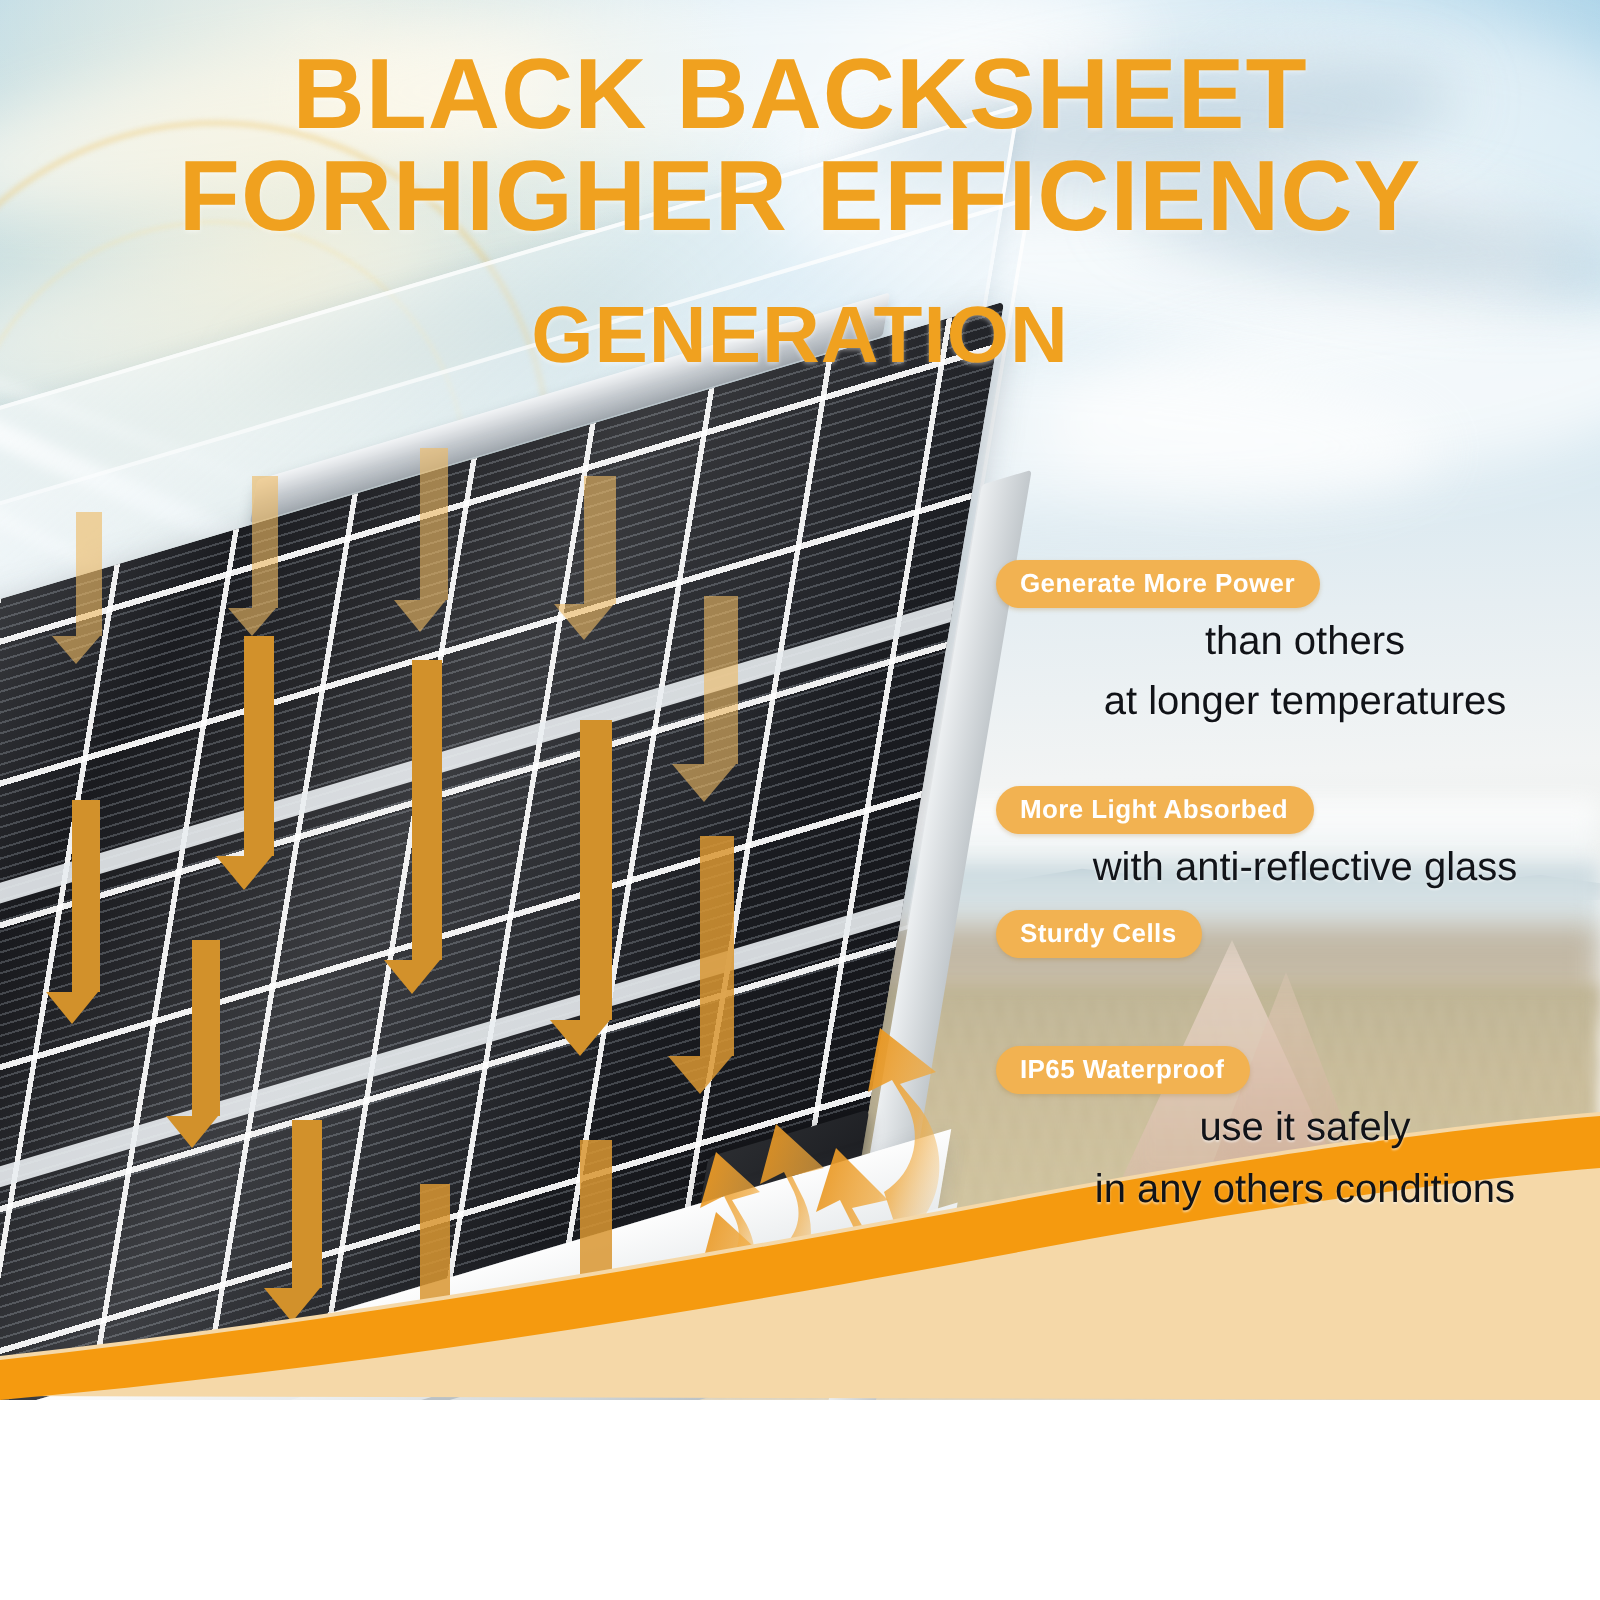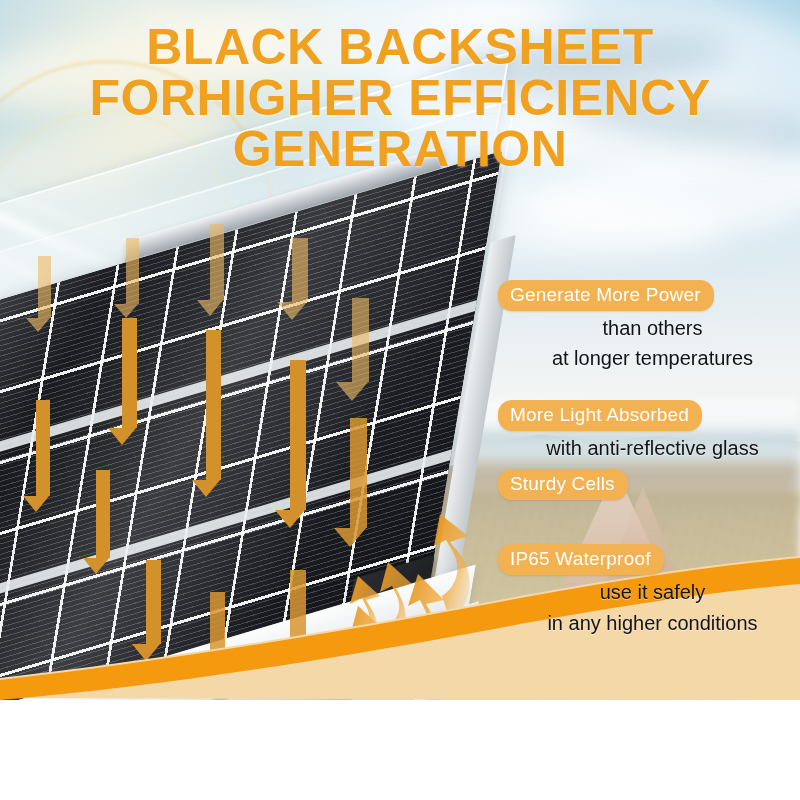--- a/index.html
+++ b/index.html
@@ -153,27 +153,27 @@
 
   
   .swoosh{position:absolute;left:0;right:0;bottom:0;height:190px;}
 
   
   #headline{position:absolute;left:0;right:0;top:22px;text-align:center;z-index:40;}
   #headline .hl{display:block;color:#f0a11f;font-weight:bold;line-height:1.02;
     letter-spacing:.5px;text-shadow:0 1px 2px rgba(255,255,255,.45);}
   .hl1{font-size:50px;}
   .hl2{font-size:50px;}
-  .hl3{font-size:50px;}
+  .hl3{font-size:40px;margin-top:24px;}
 
   
   #features{position:absolute;left:498px;top:280px;width:300px;z-index:45;}
   .feature{margin-bottom:8px;}
-  .badge{display:inline-block;background:#f2b251;color:#ffffff;font-weight:normal;
-    font-size:19px;letter-spacing:.2px;padding:4px 13px 5px 12px;border-radius:14px;
+  .badge{display:inline-block;background:#f2b251;color:#ffffff;font-weight:bold;
+    font-size:13px;letter-spacing:.2px;padding:4px 13px 5px 12px;border-radius:14px;
     box-shadow:0 1px 2px rgba(160,110,30,.25);white-space:nowrap;}
   .bodyline{display:block;color:#111318;font-size:20px;line-height:1.32;
     margin-left:9px;margin-top:4px;text-shadow:0 1px 1px rgba(255,255,255,.5);white-space:nowrap;text-align:center;}
   .f1{margin-bottom:28px;}
   .f2{}
   .f3{margin-bottom:44px;}
 </style>
 </head>
 <body>
 
@@ -345,18 +345,18 @@
       <span class="bodyline">with anti-reflective glass</span>
     </div>
 
     <div class="feature f3">
       <span class="badge">Sturdy Cells</span>
     </div>
 
     <div class="feature f4">
       <span class="badge">IP65 Waterproof</span>
       <span class="bodyline">use it safely</span>
-      <span class="bodyline">in any higher conditions</span>
+      <span class="bodyline">in any others conditions</span>
     </div>
 
   </div>
 
 </div>
 
 </body></html>

